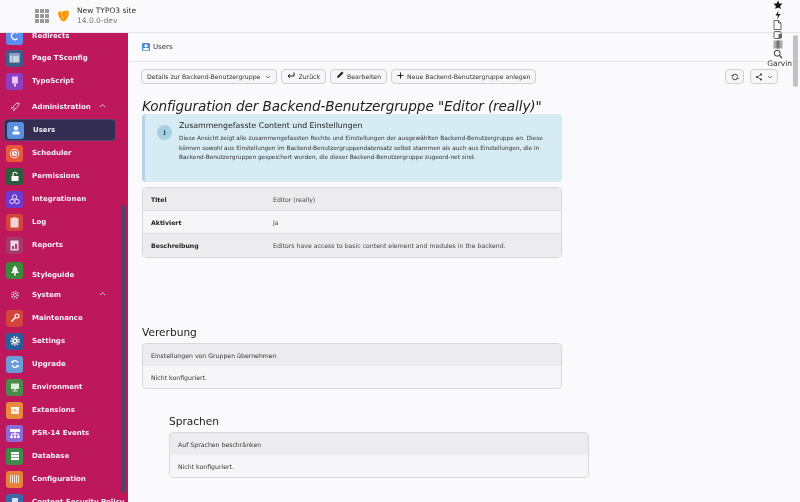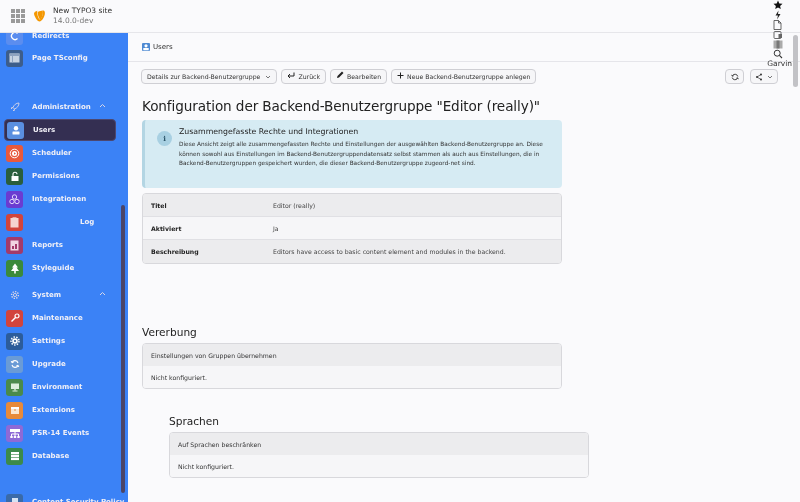--- a/index.html
+++ b/index.html
@@ -1,34 +1,34 @@
 <!DOCTYPE html>
 <html><head>
 <meta charset="utf-8">
 <style>
   * { box-sizing: border-box; margin: 0; padding: 0; }
   html, body { width: 800px; height: 502px; overflow: hidden; background: #fafafc; font-family: "DejaVu Sans", sans-serif; }
   body { position: relative; }
 
   
-  .topbar { position: absolute; left: 0; top: 0; width: 800px; height: 33px; background: #fafafc; border-bottom: 1px solid #e6e6ea; display: flex; align-items: center; z-index: 2; }
+  .topbar { position: absolute; left: 0; top: 0; width: 800px; height: 33px; background: #fafafc; border-bottom: 1px solid #e6e6ea; display: flex; align-items: center; z-index: 2; padding-left: 24px; }
   .grid-icon { width: 14px; height: 14px; margin-left: 11px; display: grid; grid-template-columns: repeat(3, 4px); grid-gap: 1px; }
   .grid-icon span { width: 4px; height: 4px; background: #9a9a9a; display: block; }
   .typo3-logo { width: 22px; height: 20px; margin-left: 4px; display: flex; align-items: center; justify-content: center; }
   .site-info { margin-left: 2px; line-height: 10px; }
   .site-name { font-size: 7.5px; color: #333; }
   .site-version { font-size: 7.5px; color: #777; }
   .toolbar-right { position: absolute; right: 8px; top: 0; height: 33px; display: flex; align-items: center; flex-direction: column; }
   .tb-icon { width: 22px; height: 22px; margin-left: 0; display: flex; align-items: center; justify-content: center; font-size: 10px; color: #333; }
   .tb-icon svg { display: block; }
   .avatar { width: 14px; height: 14px; border-radius: 50%; background: #444; margin-left: 6px; display: flex; align-items: flex-end; justify-content: center; overflow: hidden; }
   .username { font-size: 7.5px; color: #333; margin-left: 4px; }
 
   
-  .sidebar { position: absolute; left: 0; top: 33px; width: 128px; height: 469px; background: #3b82f6; overflow: hidden; }
+  .sidebar { position: absolute; left: 0; top: 33px; width: 128px; height: 469px; background: #be185d; overflow: hidden; }
   .sidebar-scroll { position: absolute; left: 121px; top: 172px; width: 4px; height: 288px; background: #4b4568; border-radius: 2px; }
   .nav-item { position: absolute; left: 4px; width: 112px; height: 22px; display: flex; align-items: center; border-radius: 4px; }
   .nav-item.active { background: #342f52; border: 1px solid #4c4770; }
   .nav-icon { width: 17px; height: 17px; border-radius: 3px; margin-left: 2px; display: flex; align-items: center; justify-content: center; flex-shrink: 0; }
   .nav-label { font-size: 7px; font-weight: bold; color: #f1f0f7; margin-left: 9px; white-space: nowrap; }
   .nav-group { position: absolute; left: 4px; width: 112px; height: 20px; display: flex; align-items: center; }
   .group-icon { width: 17px; height: 17px; margin-left: 2px; display: flex; align-items: center; justify-content: center; color: #d8d6e6; font-size: 9px; }
   .group-label { font-size: 7px; font-weight: bold; color: #f1f0f7; margin-left: 9px; }
   .group-chevron { position: absolute; right: 10px; top: 5px; color: #d8d6e6; font-size: 7px; }
 
@@ -40,21 +40,21 @@
   .crumb-label { font-size: 7px; color: #333; margin-left: 3px; }
 
   .docbar { height: 28px; display: flex; align-items: center; padding-left: 13px; position: relative; }
   .btn { height: 15px; border: 1px solid #cfcfd4; border-radius: 4px; background: #f6f6f8; font-size: 6.2px; color: #333; display: inline-flex; align-items: center; padding: 0 5px; margin-right: 4px; white-space: nowrap; }
   .btn .ic { font-size: 7px; margin-right: 3px; color: #222; }
   .btn .chev { font-size: 6px; margin-left: 5px; color: #555; }
   .docbar-right { position: absolute; right: 22px; top: 7px; display: flex; }
   .btn-sq { height: 15px; border: 1px solid #cfcfd4; border-radius: 4px; background: #f6f6f8; display: flex; align-items: center; justify-content: center; margin-left: 6px; font-size: 7px; color: #333; }
 
   .content { position: absolute; left: 14px; top: 65px; width: 420px; }
-  h1 { font-size: 13.6px; font-weight: normal; color: #222; letter-spacing: -0.1px; margin-bottom: 6px; white-space: nowrap; }
+  h1 { font-size: 13.6px; font-weight: normal; color: #222; letter-spacing: -0.1px; white-space: nowrap; font-style: italic; }
   .callout { width: 420px; height: 68px; background: #d6ebf3; border-left: 3px solid #b3d5e3; border-radius: 4px; position: relative; }
   .callout-icon { position: absolute; left: 12px; top: 11px; width: 15px; height: 15px; border-radius: 50%; background: #a8d0e2; color: #2b5468; font-size: 7px; font-weight: bold; display: flex; align-items: center; justify-content: center; font-family: "DejaVu Serif", serif; }
   .callout-title { position: absolute; left: 34px; top: 7px; font-size: 7.8px; color: #222; }
   .callout-body { position: absolute; left: 34px; top: 20px; width: 380px; font-size: 5.8px; line-height: 9.5px; color: #333; }
 
   .table-card { margin-top: 5px; width: 420px; border: 1px solid #d8d8dc; border-radius: 4px; overflow: hidden; background: #f5f5f7; }
   .trow { height: 23px; display: flex; align-items: center; border-bottom: 1px solid #e0e0e4; }
   .trow:last-child { border-bottom: none; }
   .trow:nth-child(odd) { background: #ececee; }
   .trow:nth-child(even) { background: #f6f6f8; }
@@ -150,20 +150,29 @@
   <div class="nav-item" style="top:14px;">
     <div class="nav-icon" style="background:#3d5d8a;">
       <svg width="11" height="10" viewBox="0 0 11 10">
           <rect x=".5" y=".5" width="10" height="9" fill="#c8d3e2"></rect>
           <rect x=".5" y=".5" width="10" height="2.5" fill="#8fa3c0"></rect>
           <rect x="3" y="3" width="1" height="6.5" fill="#8fa3c0"></rect>
         </svg>
     </div>
     <span class="nav-label">Page TSconfig</span>
   </div>
+  <div class="nav-item" style="top:37px;">
+    <div class="nav-icon" style="background:#8c3fbf;">
+      <svg width="10" height="11" viewBox="0 0 10 11">
+          <rect x="2" y=".5" width="6" height="7" fill="#e8c8f5"></rect>
+          <rect x="4" y="7.5" width="2" height="3" fill="#e8c8f5"></rect>
+        </svg>
+    </div>
+    <span class="nav-label">TypoScript</span>
+  </div>
 
   <div class="nav-group" style="top:64px;">
     <div class="group-icon">
       <svg width="10" height="10" viewBox="0 0 10 10">
           <path d="M9 1C6 1 4 3 3 5.5L4.5 7C7 6 9 4 9 1z" fill="none" stroke="#d8d6e6" stroke-width=".9"></path>
           <path d="M3 5.5L1 6l1 1M4.5 7L4 9l-1-1" fill="none" stroke="#d8d6e6" stroke-width=".9"></path>
         </svg>
     </div>
     <span class="group-label">Administration</span>
     <span class="group-chevron">
@@ -204,40 +213,40 @@
   <div class="nav-item" style="top:155px;">
     <div class="nav-icon" style="background:#6b3bd1;">
       <svg width="11" height="11" viewBox="0 0 11 11">
           <circle cx="5.5" cy="3" r="2.2" fill="none" stroke="#e2d6fa" stroke-width="1"></circle>
           <circle cx="3" cy="7.5" r="2.2" fill="none" stroke="#e2d6fa" stroke-width="1"></circle>
           <circle cx="8" cy="7.5" r="2.2" fill="none" stroke="#e2d6fa" stroke-width="1"></circle>
         </svg>
     </div>
     <span class="nav-label">Integrationen</span>
   </div>
-  <div class="nav-item" style="top:178px;gap:48px;">
+  <div class="nav-item" style="top:178px;">
     <div class="nav-icon" style="background:#d2443c;">
       <svg width="9" height="11" viewBox="0 0 9 11">
           <rect x=".5" y="1" width="8" height="9.5" fill="#f5d4d1"></rect>
           <rect x="2.5" y=".3" width="4" height="1.6" fill="#f5d4d1"></rect>
         </svg>
     </div>
     <span class="nav-label">Log</span>
   </div>
   <div class="nav-item" style="top:201px;">
     <div class="nav-icon" style="background:#a33a6a;">
       <svg width="9" height="11" viewBox="0 0 9 11">
           <rect x=".5" y=".5" width="8" height="10" fill="#f1d5e2"></rect>
           <rect x="2" y="6" width="2" height="3" fill="#a33a6a"></rect>
           <rect x="5" y="4" width="2" height="5" fill="#a33a6a"></rect>
         </svg>
     </div>
     <span class="nav-label">Reports</span>
   </div>
-  <div class="nav-item" style="top:224px;">
+  <div class="nav-item" style="top:224px;align-items:flex-end;">
     <div class="nav-icon" style="background:#3b8a3b;">
       <svg width="10" height="11" viewBox="0 0 10 11">
           <path d="M5 .5L8 4.5H6.5L9 8H1l2.5-3.5H2z" fill="#fff"></path>
           <rect x="4.2" y="8" width="1.6" height="2.5" fill="#fff"></rect>
         </svg>
     </div>
     <span class="nav-label">Styleguide</span>
   </div>
 
   <div class="nav-group" style="top:252px;">
@@ -319,20 +328,33 @@
   <div class="nav-item" style="top:412px;">
     <div class="nav-icon" style="background:#3c8a4a;">
       <svg width="10" height="10" viewBox="0 0 10 10">
           <rect x="1" y="1" width="8" height="2.3" fill="#fff"></rect>
           <rect x="1" y="3.9" width="8" height="2.3" fill="#fff"></rect>
           <rect x="1" y="6.8" width="8" height="2.3" fill="#fff"></rect>
         </svg>
     </div>
     <span class="nav-label">Database</span>
   </div>
+  <div class="nav-item" style="top:435px;">
+    <div class="nav-icon" style="background:#e8823a;">
+      <svg width="11" height="10" viewBox="0 0 11 10">
+          <path d="M1.5 1v8M3.5 1v8M5.5 1v8M7.5 1v8M9.5 1v8" stroke="#fde8d6" stroke-width=".9"></path>
+          <rect x="1" y="5" width="1" height="1.5" fill="#fff"></rect>
+          <rect x="3" y="3" width="1" height="1.5" fill="#fff"></rect>
+          <rect x="5" y="6" width="1" height="1.5" fill="#fff"></rect>
+          <rect x="7" y="2.5" width="1" height="1.5" fill="#fff"></rect>
+          <rect x="9" y="5" width="1" height="1.5" fill="#fff"></rect>
+        </svg>
+    </div>
+    <span class="nav-label">Configuration</span>
+  </div>
   <div class="nav-item" style="top:458px;">
     <div class="nav-icon" style="background:#3a6aa8;">
       <svg width="10" height="10" viewBox="0 0 10 10">
           <rect x="2" y="1" width="6" height="8" fill="#d6e3f3"></rect>
         </svg>
     </div>
     <span class="nav-label">Content Security Policy</span>
   </div>
 
   <div class="sidebar-scroll"></div>
@@ -405,21 +427,21 @@
           </svg>
       </div>
     </div>
   </div>
 
   <div class="content">
     <h1>Konfiguration der Backend-Benutzergruppe "Editor (really)"</h1>
 
     <div class="callout">
       <div class="callout-icon">i</div>
-      <div class="callout-title">Zusammengefasste Rechte und Integrationen</div>
+      <div class="callout-title">Zusammengefasste Content und Einstellungen</div>
       <div class="callout-body">Diese Ansicht zeigt alle zusammengefassten Rechte und Einstellungen der ausgewählten Backend-Benutzergruppe an. Diese können sowohl aus Einstellungen im Backend-Benutzergruppendatensatz selbst stammen als auch aus Einstellungen, die in Backend-Benutzergruppen gespeichert wurden, die dieser Backend-Benutzergruppe zugeord-net sind.</div>
     </div>
 
     <div class="table-card">
       <div class="trow">
         <div class="tkey">Titel</div>
         <div class="tval">Editor (really)</div>
       </div>
       <div class="trow">
         <div class="tkey">Aktiviert</div>

